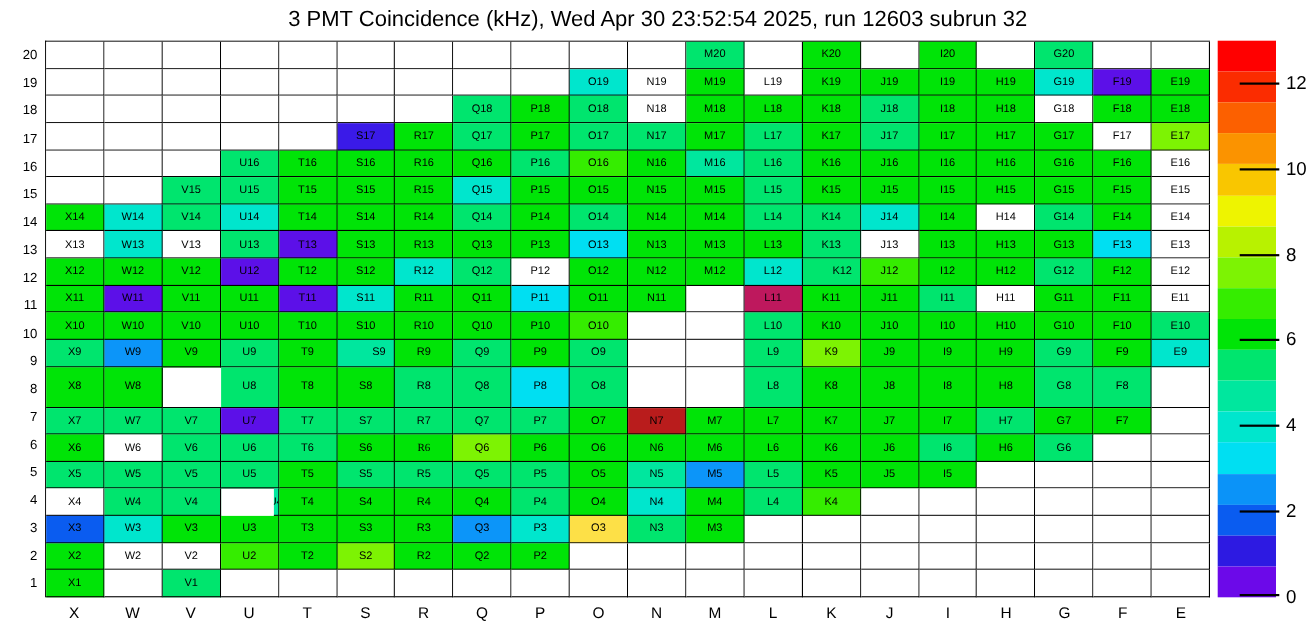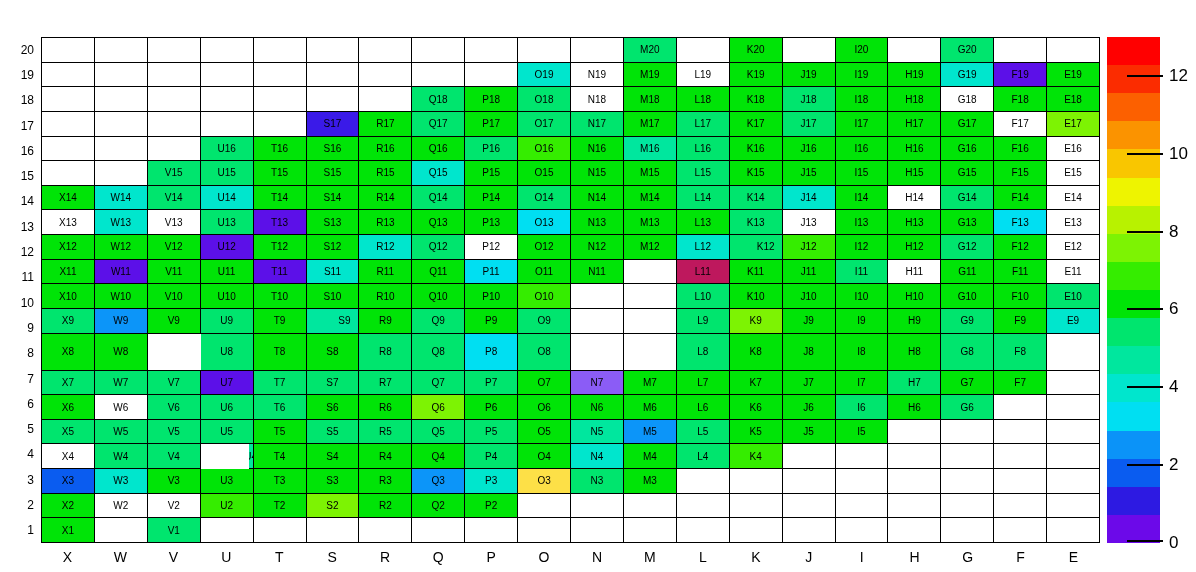--- a/index.html
+++ b/index.html
@@ -18,20 +18,21 @@
   .colorbar{position:absolute;left:1107px;top:37px;width:53px;height:506px;
             display:flex;flex-direction:column;}
   .band{flex:1;}
   .tick{position:absolute;height:2px;background:#000;}
   .ticklabel{position:absolute;font-size:17px;color:#000;}
 </style>
 </head>
 <body>
 
 <div class="stage">
+  <div class="title">3 PMT Coincidence (kHz), Wed Apr 30 23:52:54 2025, run 12603 subrun 32</div>
   <div class="plot">
       <div class="cell" style="background: rgb(255, 255, 255);"></div>
       <div class="cell" style="background: rgb(255, 255, 255);"></div>
       <div class="cell" style="background: rgb(255, 255, 255);"></div>
       <div class="cell" style="background: rgb(255, 255, 255);"></div>
       <div class="cell" style="background: rgb(255, 255, 255);"></div>
       <div class="cell" style="background: rgb(255, 255, 255);"></div>
       <div class="cell" style="background: rgb(255, 255, 255);"></div>
       <div class="cell" style="background: rgb(255, 255, 255);"></div>
       <div class="cell" style="background: rgb(255, 255, 255);"></div>
@@ -289,37 +290,37 @@
       <div class="cell" style="background: rgb(0, 229, 110);">X7</div>
       <div class="cell" style="background: rgb(0, 229, 110);">W7</div>
       <div class="cell" style="background: rgb(0, 229, 110);">V7</div>
       <div class="cell" style="background: rgb(92, 16, 232);">U7</div>
       <div class="cell" style="background: rgb(0, 229, 110);">T7</div>
       <div class="cell" style="background: rgb(0, 229, 110);">S7</div>
       <div class="cell" style="background: rgb(0, 229, 110);">R7</div>
       <div class="cell" style="background: rgb(0, 229, 110);">Q7</div>
       <div class="cell" style="background: rgb(0, 229, 110);">P7</div>
       <div class="cell" style="background: rgb(0, 228, 7);">O7</div>
-      <div class="cell" style="background: #8b5cf6;">N7</div>
+      <div class="cell" style="background: #b91c1c;">N7</div>
       <div class="cell" style="background: rgb(0, 228, 7);">M7</div>
       <div class="cell" style="background: rgb(0, 228, 7);">L7</div>
       <div class="cell" style="background: rgb(0, 228, 7);">K7</div>
       <div class="cell" style="background: rgb(0, 228, 7);">J7</div>
       <div class="cell" style="background: rgb(0, 228, 7);">I7</div>
       <div class="cell" style="background: rgb(0, 229, 110);">H7</div>
       <div class="cell" style="background: rgb(0, 228, 7);">G7</div>
       <div class="cell" style="background: rgb(0, 228, 7);">F7</div>
       <div class="cell" style="background: rgb(255, 255, 255);"></div>
       <div class="cell" style="background: rgb(0, 228, 7);">X6</div>
       <div class="cell" style="background: rgb(255, 255, 255);">W6</div>
       <div class="cell" style="background: rgb(0, 229, 110);">V6</div>
       <div class="cell" style="background: rgb(0, 229, 110);">U6</div>
       <div class="cell" style="background: rgb(0, 229, 110);">T6</div>
       <div class="cell" style="background: rgb(0, 228, 7);">S6</div>
-      <div class="cell" style="background: rgb(0, 228, 7);">R6</div>
+      <div class="cell" style="background: rgb(0, 228, 7); font-family: Liberation Serif, serif;">R6</div>
       <div class="cell" style="background: rgb(125, 243, 3);">Q6</div>
       <div class="cell" style="background: rgb(0, 228, 7);">P6</div>
       <div class="cell" style="background: rgb(0, 228, 7);">O6</div>
       <div class="cell" style="background: rgb(0, 228, 7);">N6</div>
       <div class="cell" style="background: rgb(0, 228, 7);">M6</div>
       <div class="cell" style="background: rgb(0, 228, 7);">L6</div>
       <div class="cell" style="background: rgb(0, 228, 7);">K6</div>
       <div class="cell" style="background: rgb(0, 228, 7);">J6</div>
       <div class="cell" style="background: rgb(0, 229, 110);">I6</div>
       <div class="cell" style="background: rgb(0, 228, 7);">H6</div>

